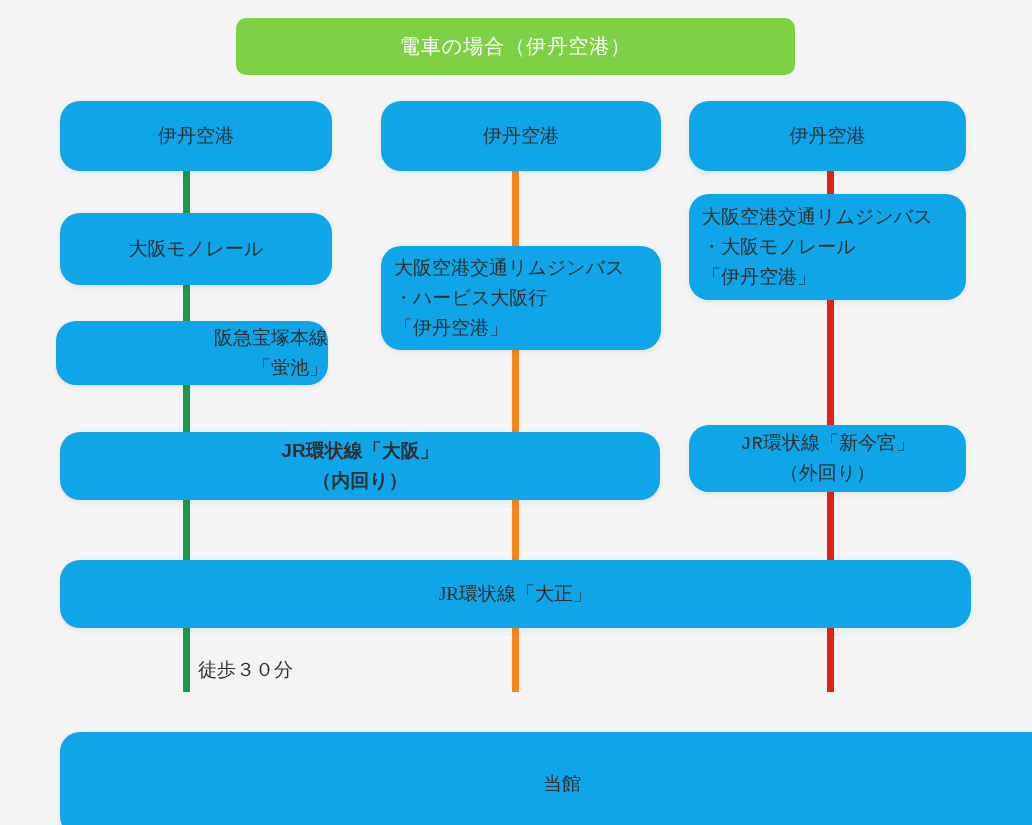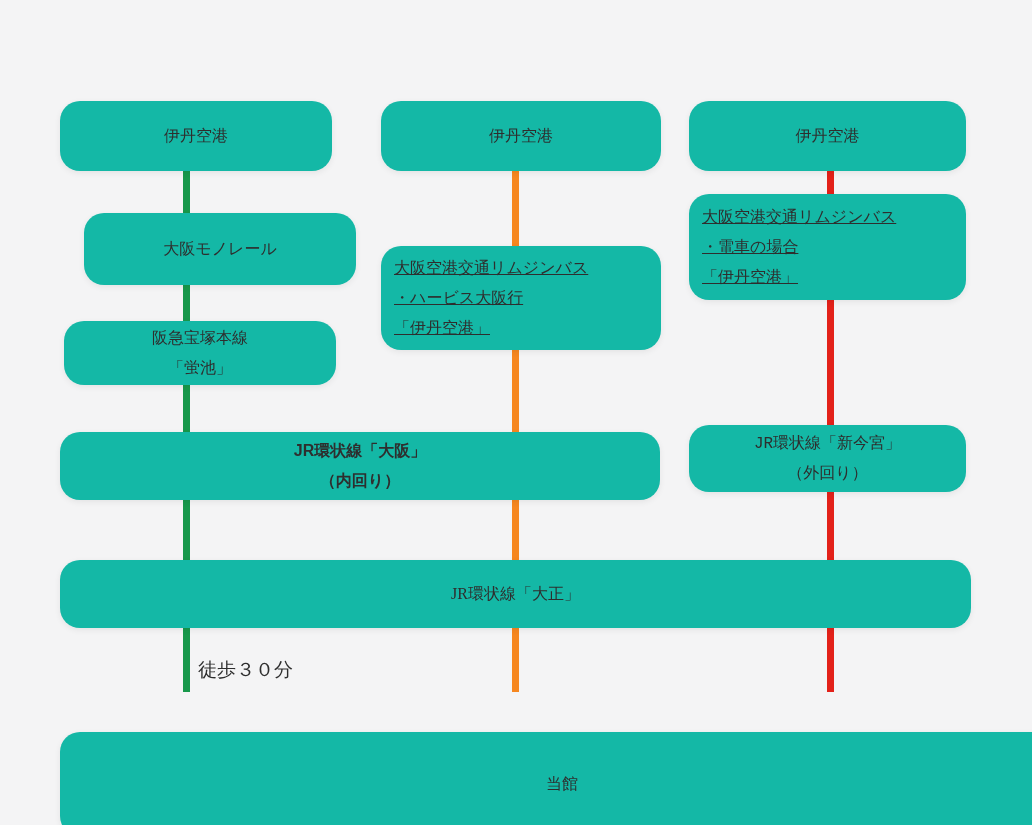--- a/index.html
+++ b/index.html
@@ -36,43 +36,42 @@
     top: 171px;
     height: 521px;
     width: 7px;
     z-index: 1;
   }
   .vline.green  { left: 183px; background: #18984b; }
   .vline.orange { left: 512px; background: #f6871f; }
   .vline.red    { left: 827px; background: #e32119; }
   .station {
     position: absolute;
-    background: #14b8a6;
+    background: #0ea5e9;
     border-radius: 20px;
     box-shadow: 0 2px 6px rgba(0,0,0,0.07);
     display: flex;
     flex-direction: column;
     align-items: center;
     justify-content: center;
-    font-size: 16px;
+    font-size: 19px;
     line-height: 30px;
     z-index: 2;
     text-align: center;
   }
   .station.left-align {
     align-items: flex-start;
     text-align: right;
     padding: 0 6px 0 13px;
     box-sizing: border-box;
-    text-decoration: underline;
   }
   
   .c1b1 { left: 60px;  top: 101px; width: 272px; height: 70px; }
-  .c1b2 { left: 60px;  top: 213px; width: 272px; height: 72px; margin-left: 24px; }
-  .c1b3 { left: 64px;  top: 321px; width: 272px; height: 64px; }
+  .c1b2 { left: 60px;  top: 213px; width: 272px; height: 72px; }
+  .c1b3 { left: 56px;  top: 321px; width: 272px; height: 64px; align-items: flex-end; }
   
   .c2b1 { left: 381px; top: 101px; width: 280px; height: 70px; }
   .c2b2 { left: 381px; top: 246px; width: 280px; height: 104px; }
   
   .c3b1 { left: 689px; top: 101px; width: 277px; height: 70px; }
   .c3b2 { left: 689px; top: 194px; width: 277px; height: 106px; }
   .c3b3 { left: 689px; top: 328px; width: 277px; height: 67px; }
   .c3b4 { left: 689px; top: 425px; width: 277px; height: 67px; font-family: Liberation Mono, monospace; }
   
   .wideb  { left: 60px; top: 432px; width: 600px; height: 68px; font-weight: bold; }
@@ -86,20 +85,21 @@
     line-height: 30px;
     z-index: 2;
     white-space: nowrap;
   }
 </style>
 </head>
 <body>
 
 <div class="canvas">
 
+  <div class="title-banner">電車の場合（伊丹空港）</div>
 
   <div class="vline green"></div>
   <div class="vline orange"></div>
   <div class="vline red"></div>
 
   <div class="station c1b1">
     <span>伊丹空港</span>
   </div>
   <div class="station c1b2">
     <span>大阪モノレール</span>
@@ -116,21 +116,21 @@
     <span>大阪空港交通リムジンバス</span>
     <span>・ハービス大阪行</span>
     <span>「伊丹空港」</span>
   </div>
 
   <div class="station c3b1">
     <span>伊丹空港</span>
   </div>
   <div class="station c3b2 left-align">
     <span>大阪空港交通リムジンバス</span>
-    <span>・電車の場合</span>
+    <span>・大阪モノレール</span>
     <span>「伊丹空港」</span>
   </div>
   <div class="station c3b4">
     <span>JR環状線「新今宮」</span>
     <span>（外回り）</span>
   </div>
 
   <div class="station wideb">
     <span>JR環状線「大阪」</span>
     <span>（内回り）</span>

